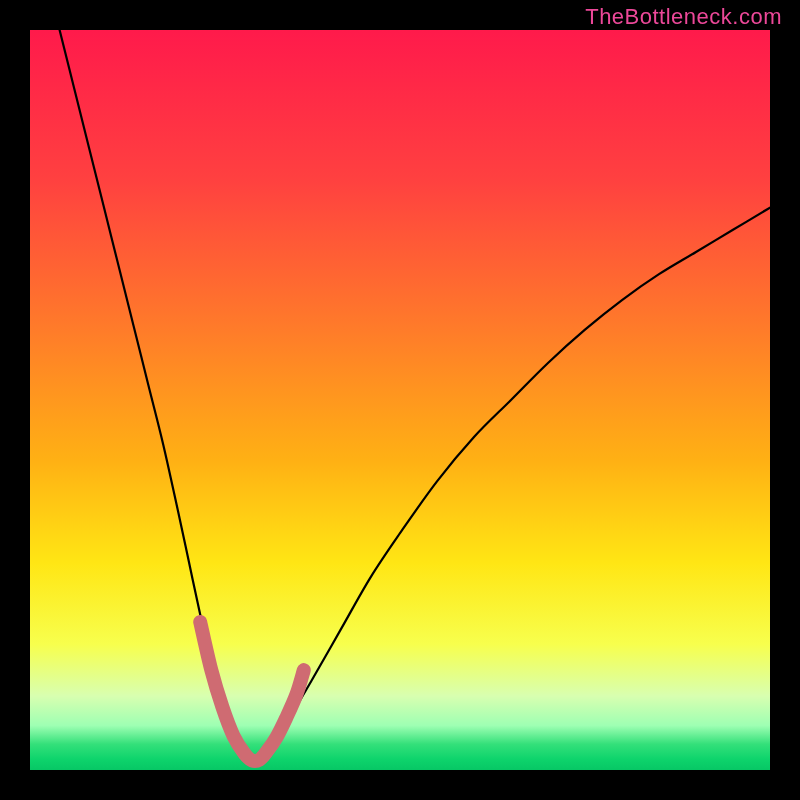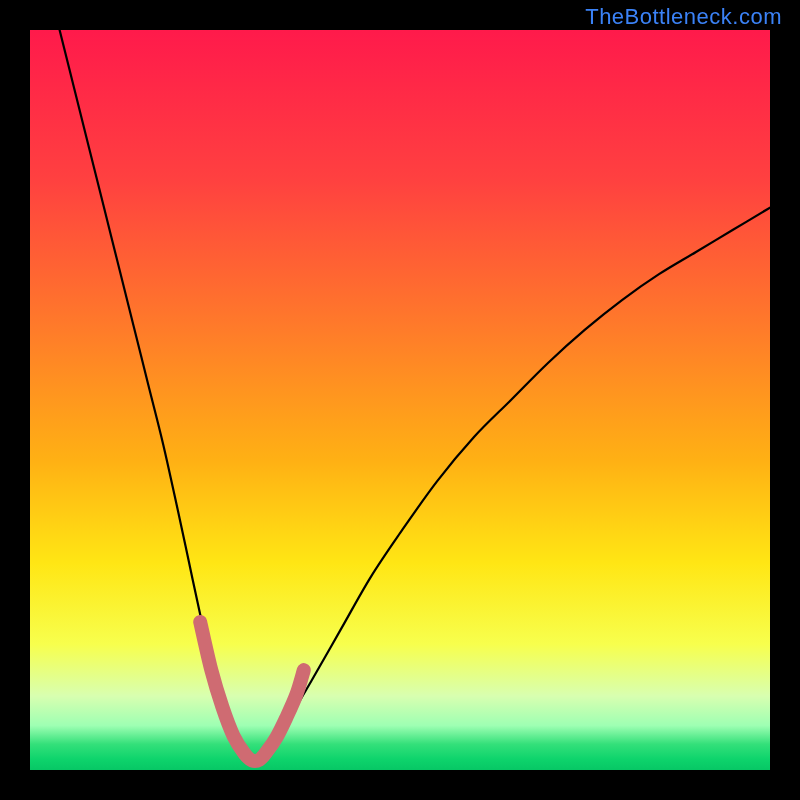--- a/index.html
+++ b/index.html
@@ -13,21 +13,21 @@
   .frame {
     width: 800px;
     height: 800px;
     background: #000;
     position: relative;
   }
   .watermark {
     position: absolute;
     top: 4px;
     right: 18px;
-    color: #3b82f6;
+    color: #ec4899;
     font-size: 22px;
     font-weight: 400;
     letter-spacing: 0.5px;
     z-index: 5;
   }
   svg {
     display: block;
   }
 </style>
 </head>

